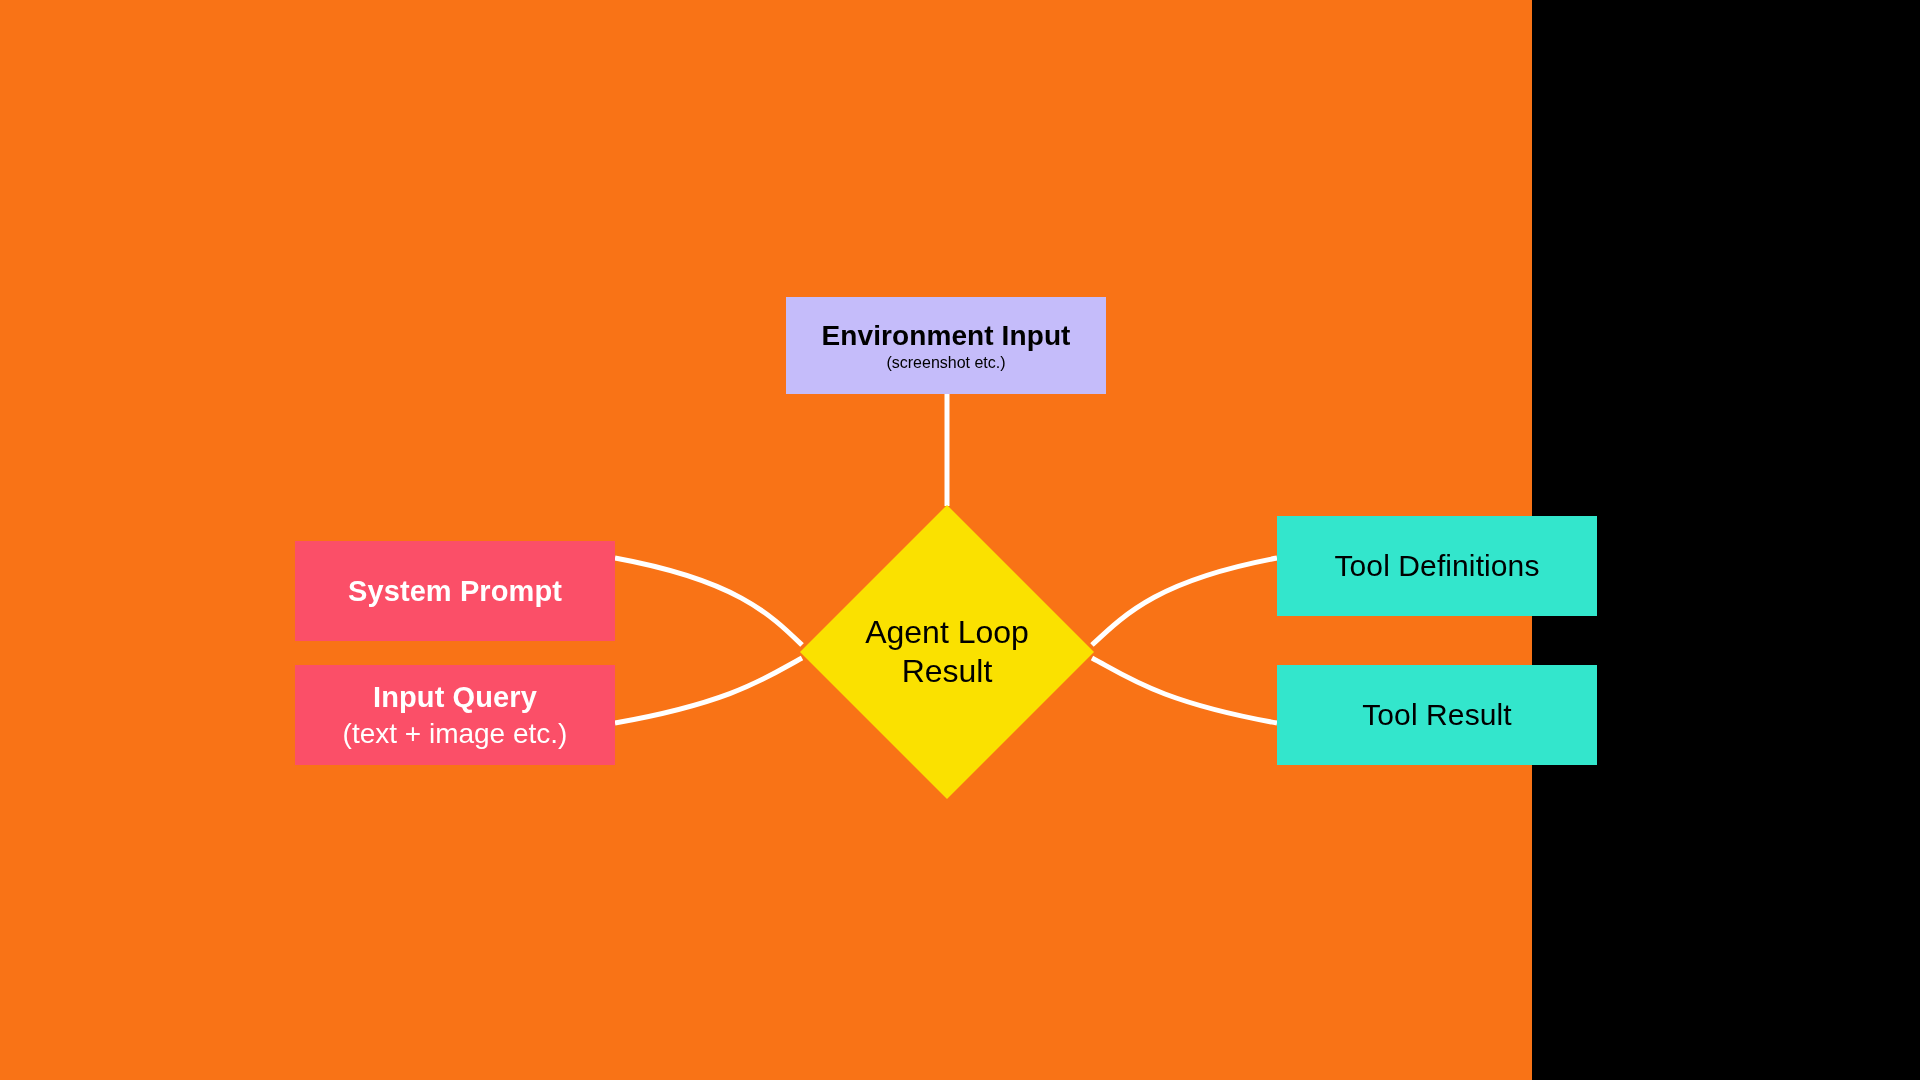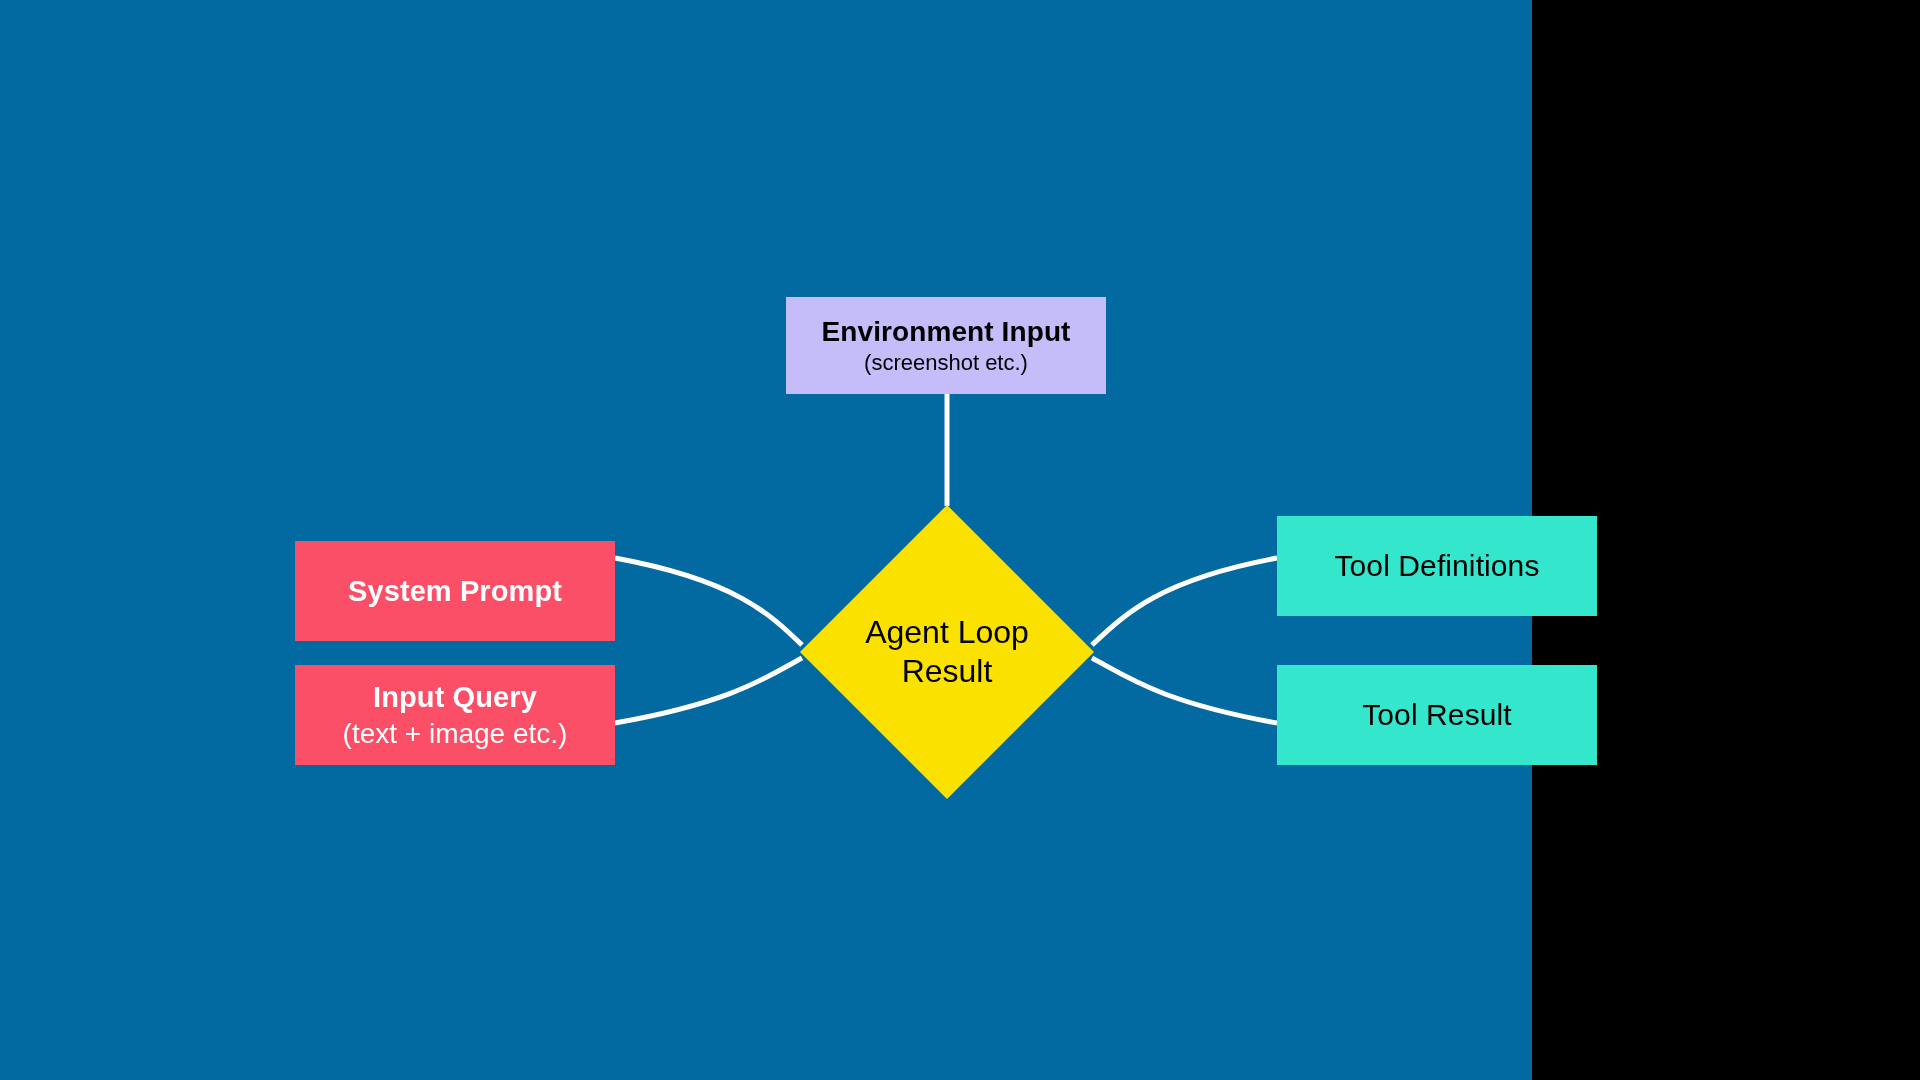--- a/index.html
+++ b/index.html
@@ -11,21 +11,21 @@
   body {
     width: 1920px;
     height: 1080px;
     overflow: hidden;
     font-family: "Liberation Sans", sans-serif;
   }
   #canvas {
     position: relative;
     width: 1532px;
     height: 1080px;
-    background: #0369a1;
+    background: #f97316;
   }
   #edges {
     position: absolute;
     left: 0;
     top: 0;
     width: 1920px;
     height: 1080px;
     pointer-events: none;
   }
   .node {
@@ -51,21 +51,21 @@
   
   #node-environment-input {
     left: 786px;
     top: 297px;
     width: 320px;
     height: 97px;
     background: #C5BCFA;
     color: #000000;
   }
   #node-environment-input .title { font-size: 28px; }
-  #node-environment-input .subtitle { font-size: 22px; }
+  #node-environment-input .subtitle { font-size: 16px; }
 
   
   #node-system-prompt {
     left: 295px;
     top: 516px;
     width: 320px;
     height: 100px;
     background: #FB4F68;
     color: #FFFFFF;
     margin-top: 25px;

